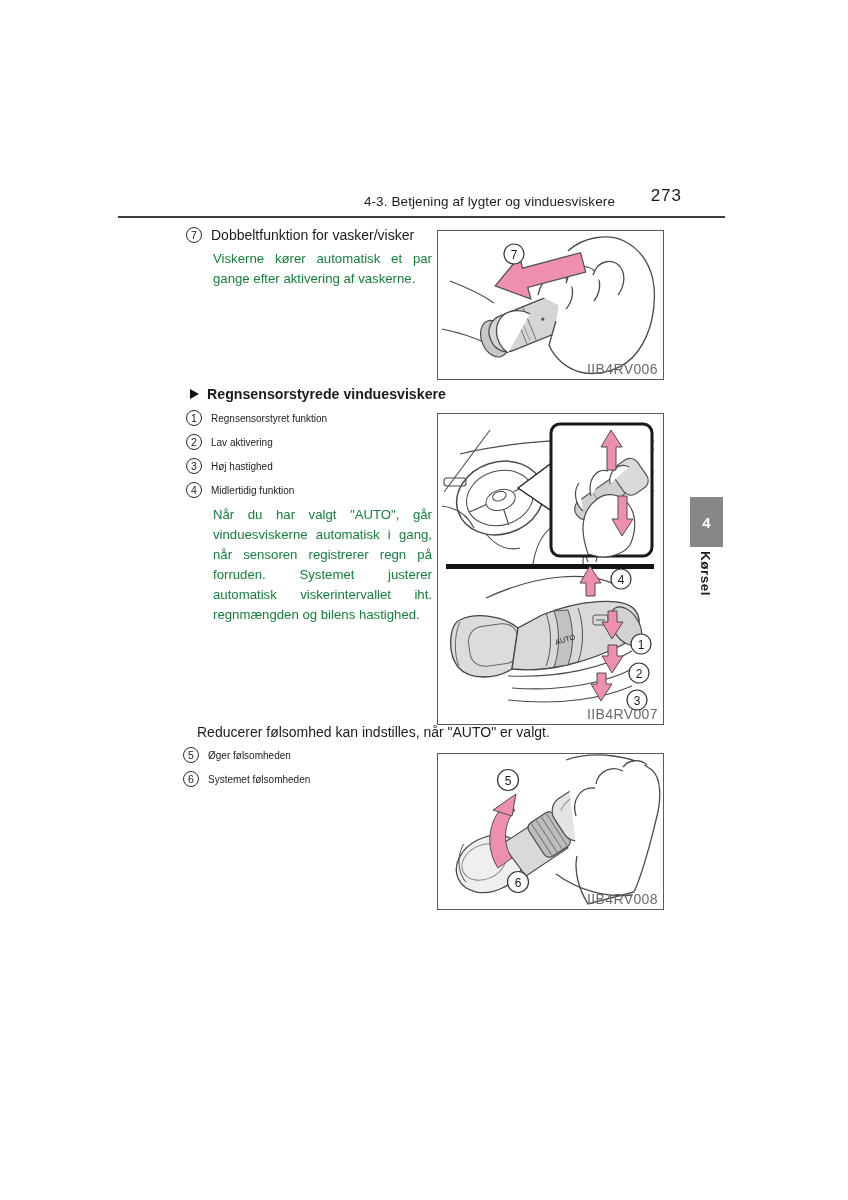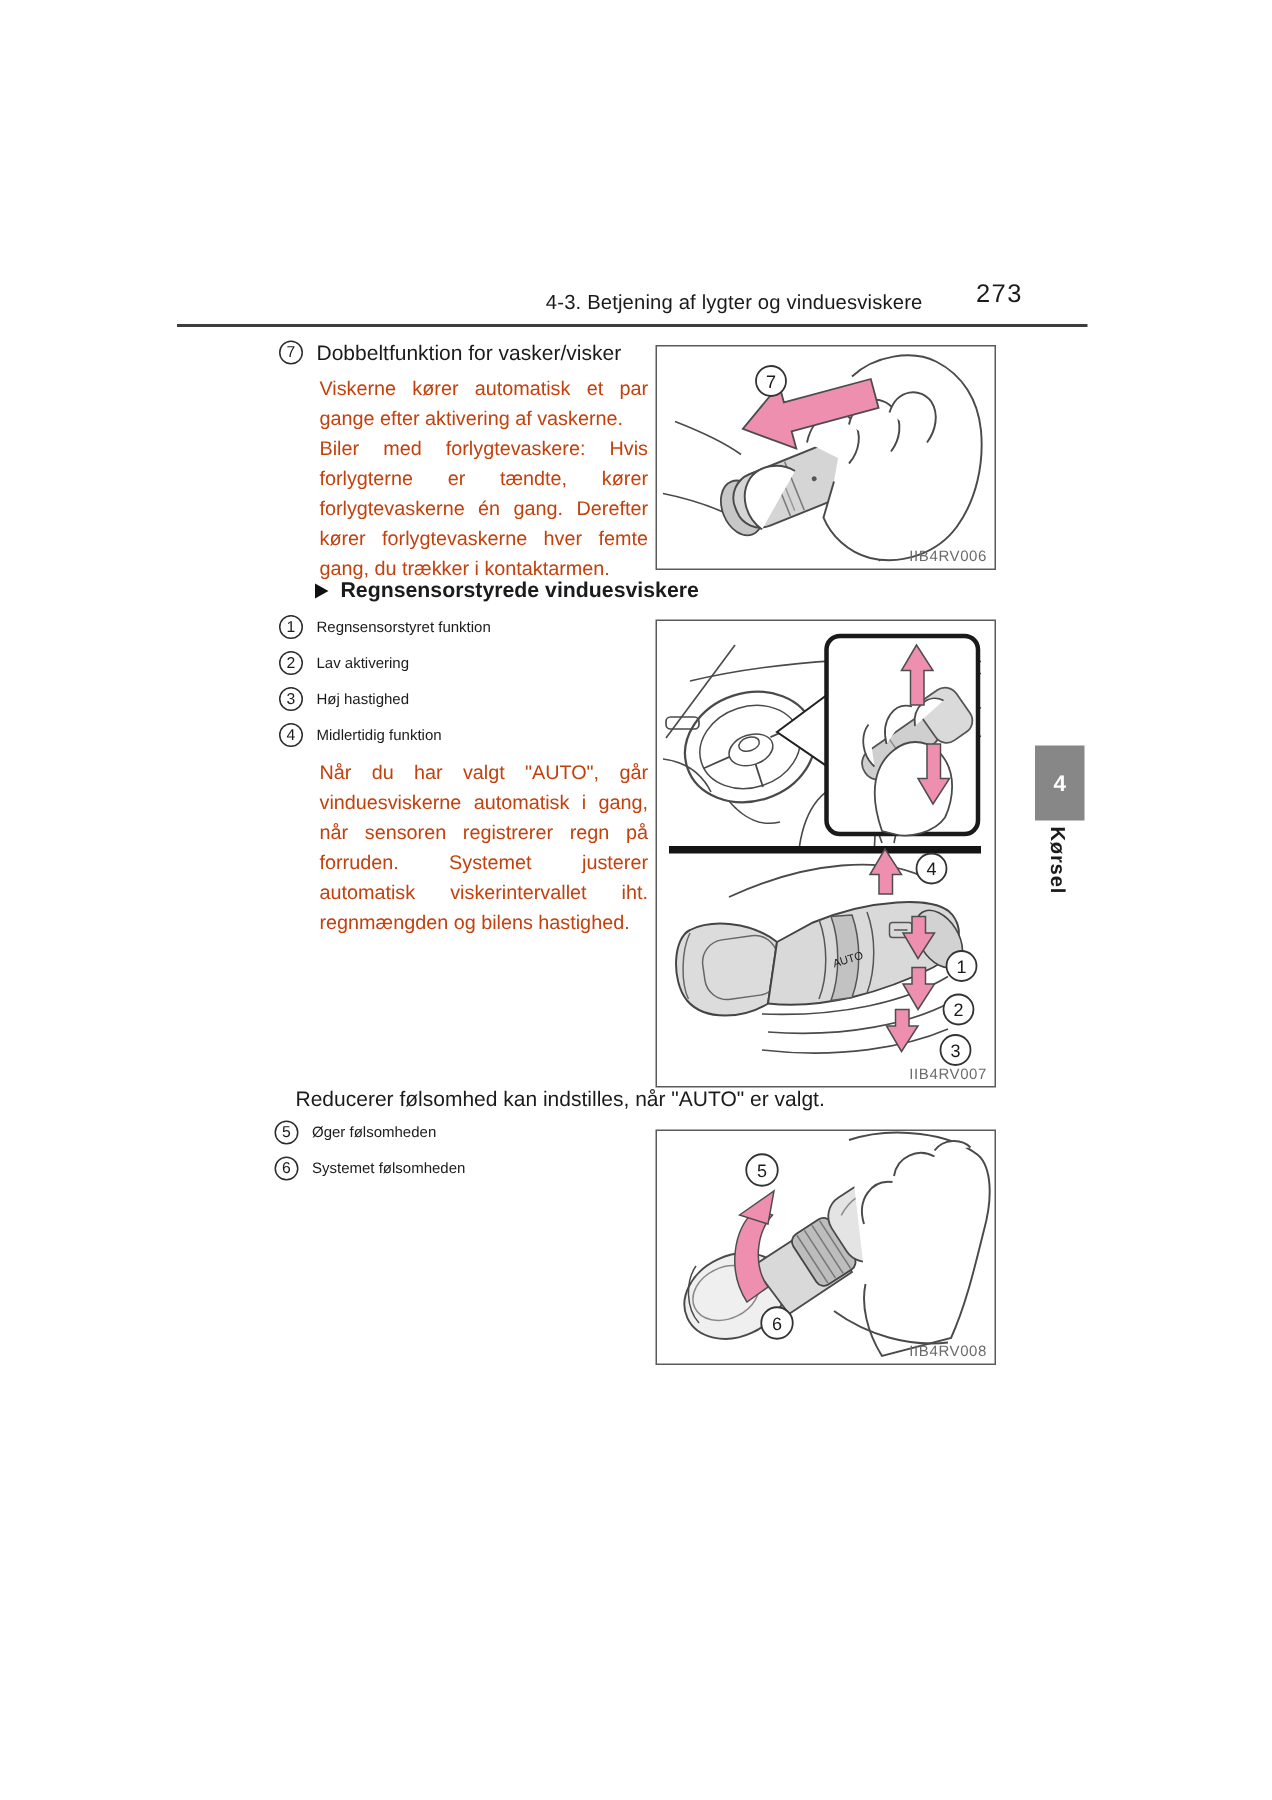--- a/index.html
+++ b/index.html
@@ -14,32 +14,32 @@
   
   .circ{box-sizing:border-box;width:16px;height:16px;border:1.2px solid #2b2b2b;border-radius:50%;
         display:flex;align-items:center;justify-content:center;font-size:10.5px;line-height:1;
         background:#fff;flex:0 0 auto;}
 
   .row{position:absolute;display:flex;align-items:center;gap:9px;}
   .row .ttl{font-weight:normal;font-size:14px;white-space:nowrap;}
   .row .lbl{font-size:10px;white-space:nowrap;}
 
   .para{position:absolute;left:213px;width:219px;font-size:13.2px;line-height:20px;
-        text-align:justify;color:#c2410c;}
-
-  .sect{position:absolute;left:210px;display:flex;align-items:center;gap:8px;}
+        text-align:justify;color:#15803d;}
+
+  .sect{position:absolute;left:190px;display:flex;align-items:center;gap:8px;}
   .tri{width:0;height:0;border-left:9px solid #101010;border-top:5.5px solid transparent;
        border-bottom:5.5px solid transparent;}
   .sect .sttl{font-weight:bold;font-size:14.2px;white-space:nowrap;}
 
   .sensor-line{position:absolute;left:197px;top:724px;font-size:14px;white-space:nowrap;}
 
   
   .figbox{position:absolute;border:1px solid #5a5a5a;background:#fff;}
-  .figcap{position:absolute;right:5px;bottom:2px;font-size:10px;color:#6b6b6b;letter-spacing:0.4px;text-align:center;}
+  .figcap{position:absolute;right:5px;bottom:2px;font-size:14px;color:#6b6b6b;letter-spacing:0.4px;text-align:center;}
   .figbox svg{display:block;}
 
   
   .tab{position:absolute;left:690px;top:497px;width:33px;height:50px;background:#878787;
        color:#fff;display:flex;align-items:center;justify-content:center;
        font-size:15px;font-weight:bold;}
   .tab-label{position:absolute;left:688px;top:551px;width:34px;display:flex;justify-content:center;}
   .tab-label span{writing-mode:vertical-rl;text-orientation:mixed;font-weight:bold;
        font-size:13.5px;color:#1b1b1b;letter-spacing:0.5px;}
 
@@ -53,21 +53,20 @@
   <div class="hdr-title">4-3. Betjening af lygter og vinduesviskere</div>
   <div class="hdr-num">273</div>
   <div class="hdr-rule"></div>
 
   <div class="row" style="left:186px;top:227px;">
     <span class="circ">7</span>
     <span class="ttl">Dobbeltfunktion for vasker/visker</span>
   </div>
 
   <div class="para" style="top:249px;">Viskerne kører automatisk et par gange efter aktivering af vaskerne.</div>
-  <div class="para" style="top:289px;">Biler med forlygtevaskere: Hvis forlygterne er tændte, kører forlygtevaskerne én gang. Derefter kører forlygtevaskerne hver femte gang, du trækker i kontaktarmen.</div>
 
   <div class="sect" style="top:386px;">
     <span class="tri"></span>
     <span class="sttl">Regnsensorstyrede vinduesviskere</span>
   </div>
 
   <div class="row" style="left:186px;top:410px;">
     <span class="circ">1</span>
     <span class="lbl">Regnsensorstyret funktion</span>
   </div>

